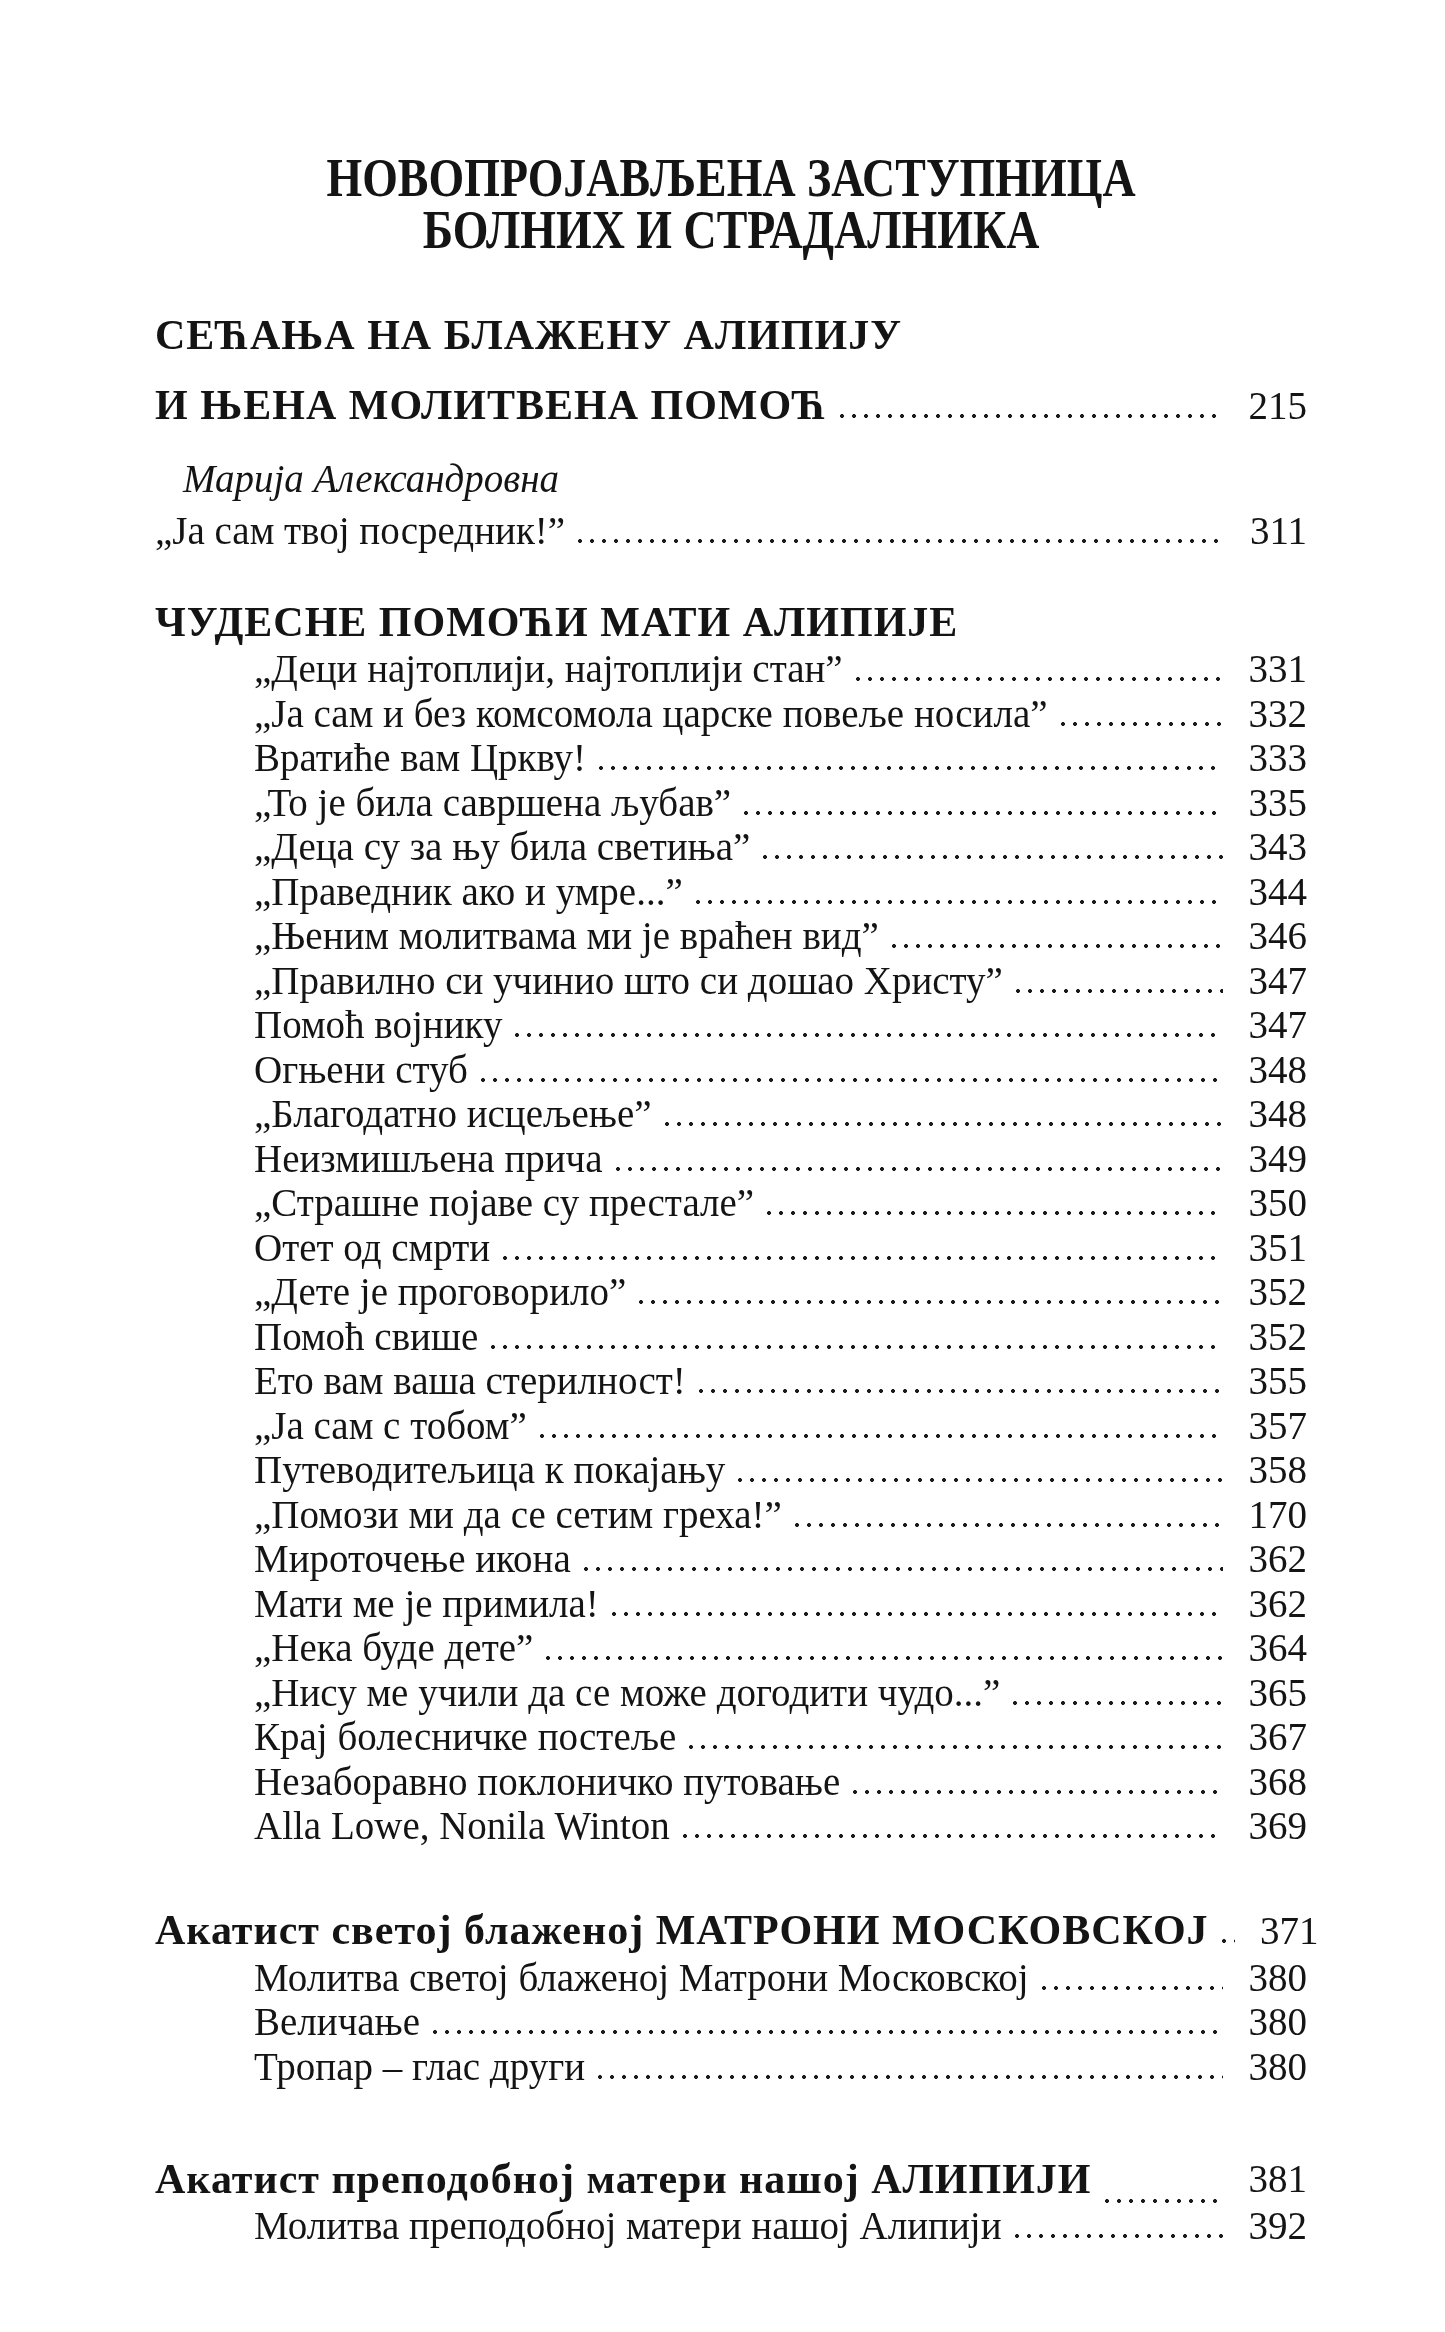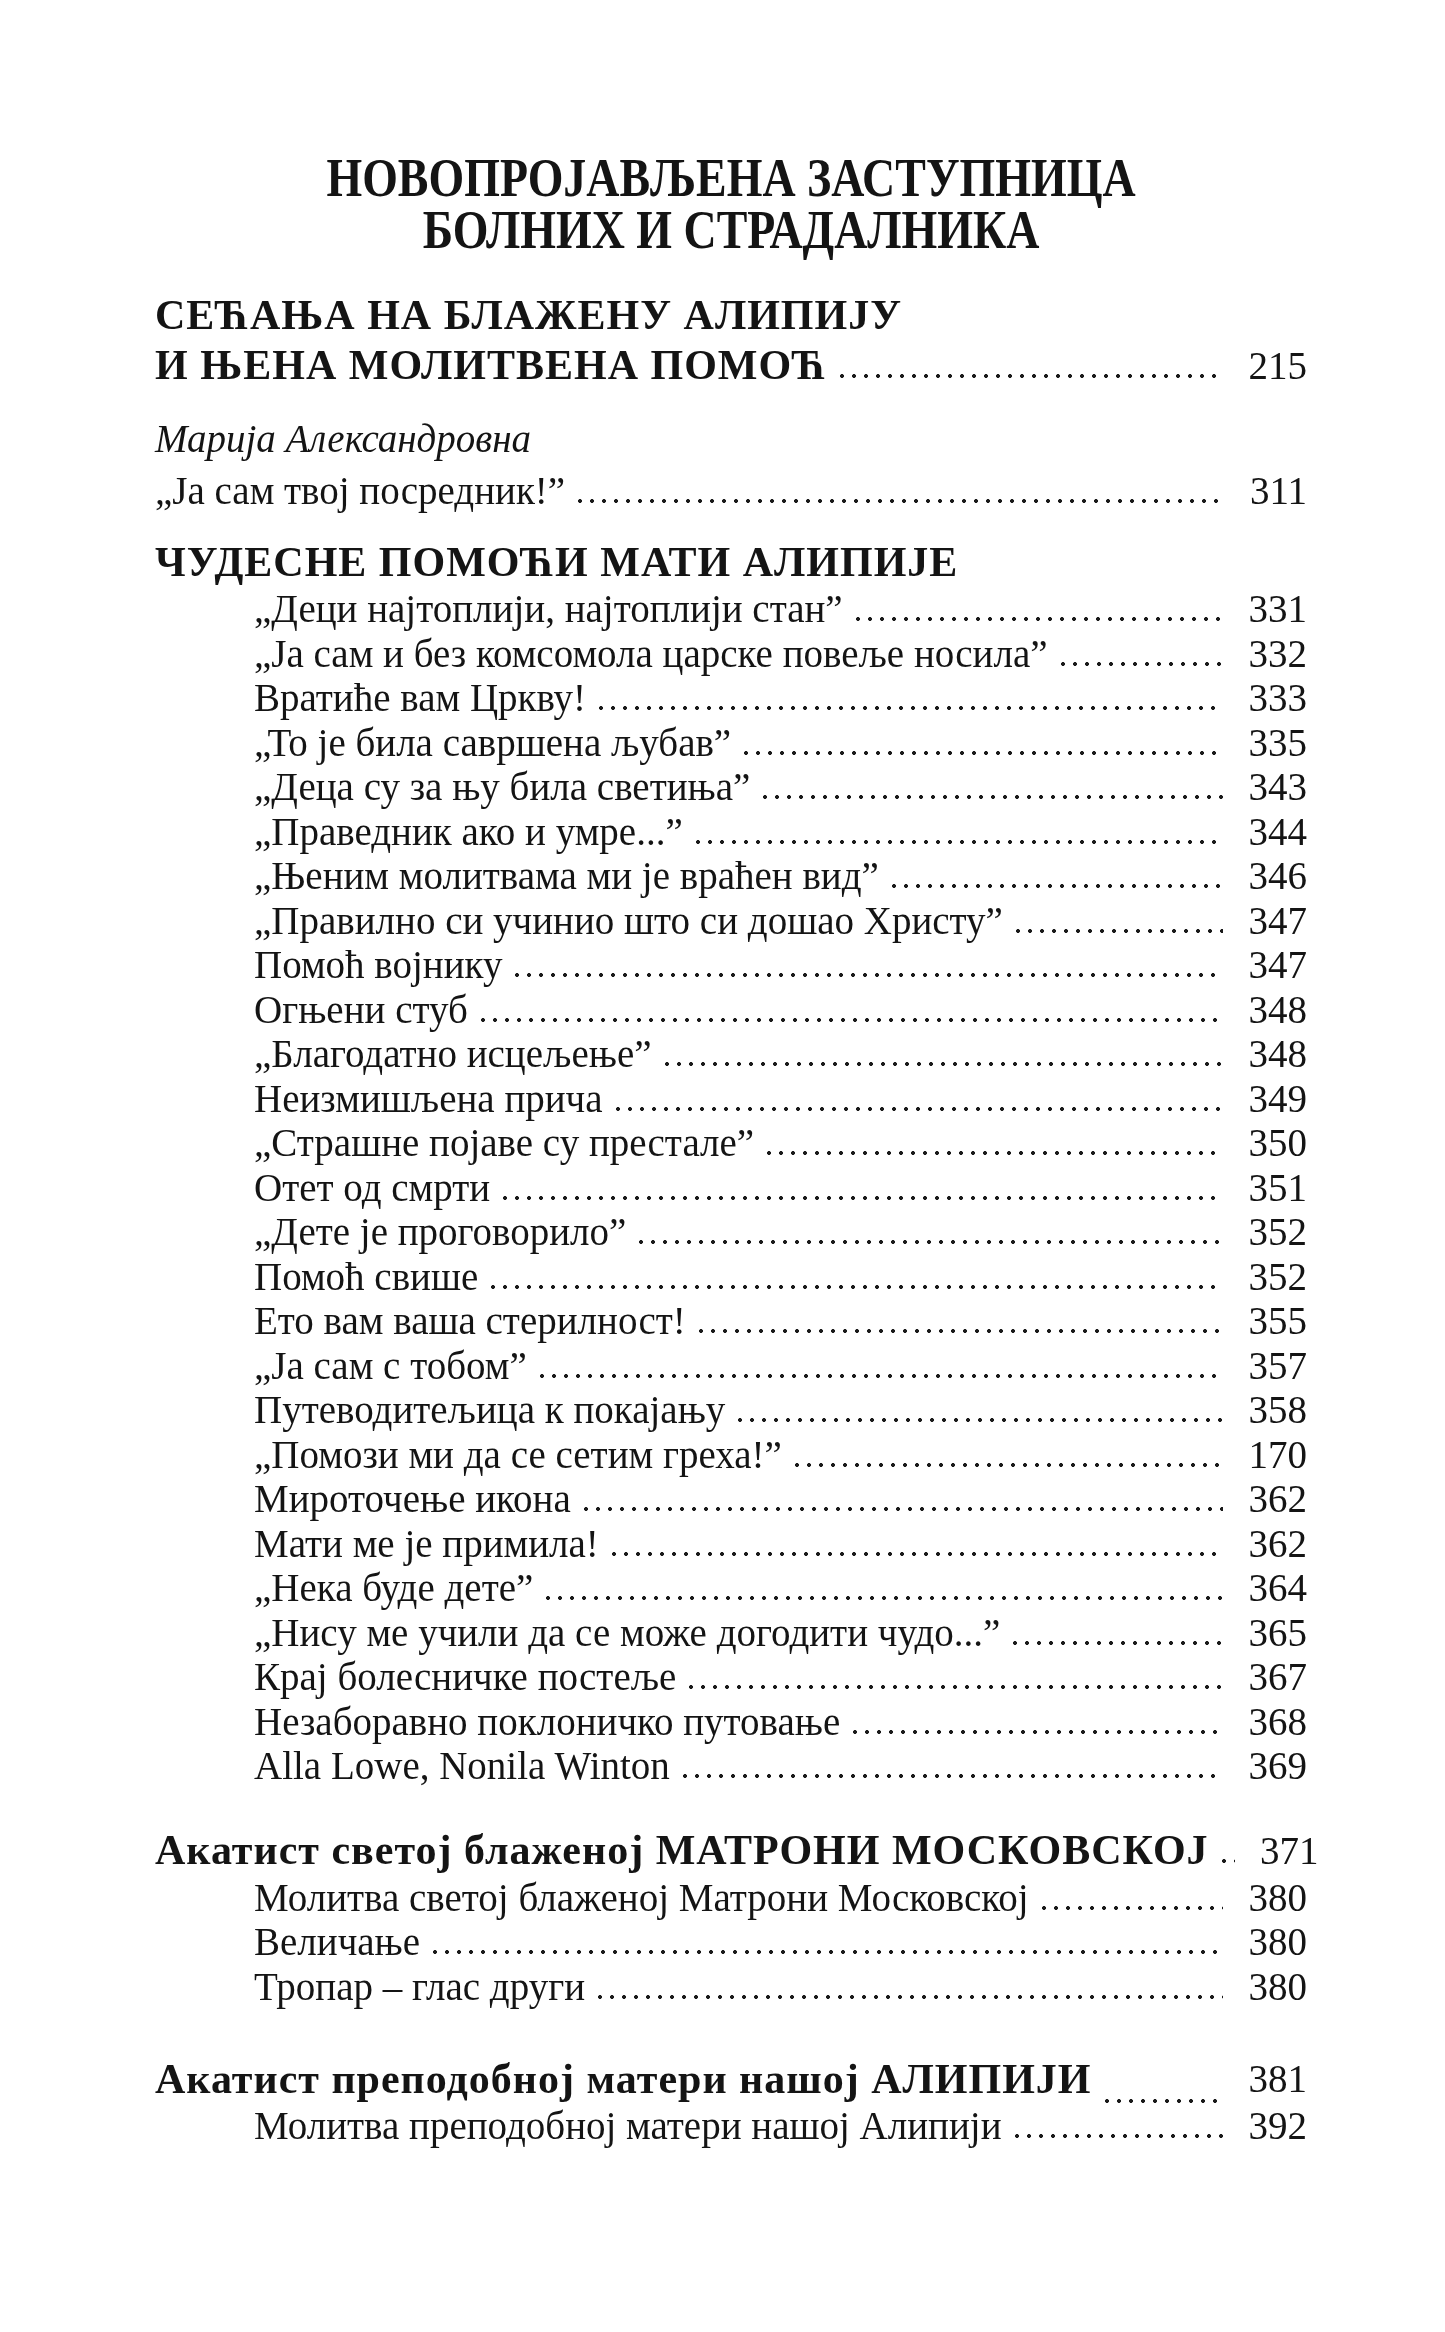--- a/index.html
+++ b/index.html
@@ -35,20 +35,21 @@
   .row {
     display: flex;
     align-items: baseline;
   }
   .row .t { white-space: nowrap; }
   .r-caps, .r-mixed { line-height: 50px; }
   .r-caps .t, .r-mixed .t {
     font-weight: bold;
     font-size: 42px;
     letter-spacing: 1px;
+    margin-top: 20px;
   }
   .r-italic {
     line-height: 52px;
     font-style: italic;
     font-size: 39px;
   }
   .r-flush {
     line-height: 52px;
     font-size: 39px;
   }
@@ -69,21 +70,21 @@
     background-position: left bottom;
   }
   .pg {
     font-size: 39px;
     font-weight: normal;
     font-style: normal;
     letter-spacing: 0;
     min-width: 62px;
     text-align: right;
   }
-  .gap-md  { margin-top: 22px; }
+  .gap-md  { margin-top: 22px; margin-left: 28px; }
   .gap-md2 { margin-top: 20px; }
   .gap-lg  { margin-top: 36px; }
   .gap-xl  { margin-top: 45px; align-items: flex-end; }
 </style>
 </head>
 <body>
 
 <div class="page">
   <div class="book-title">
     <span class="line">НОВОПРОЈАВЉЕНА ЗАСТУПНИЦА</span>

